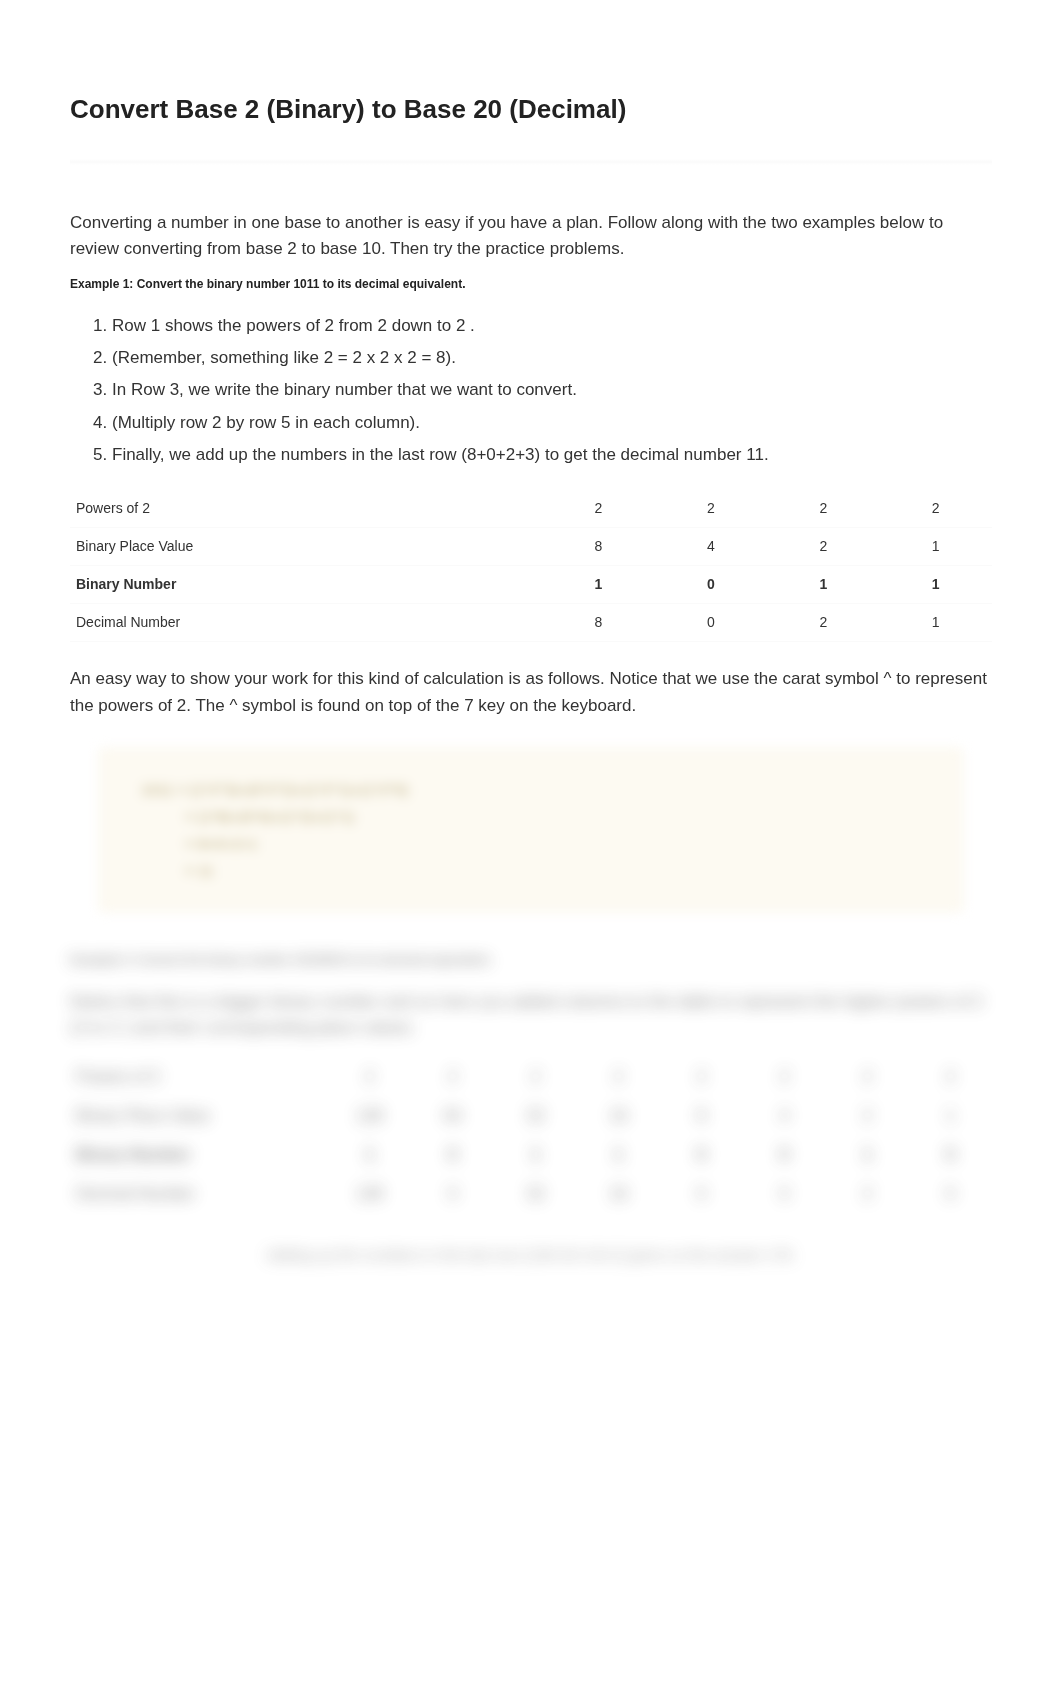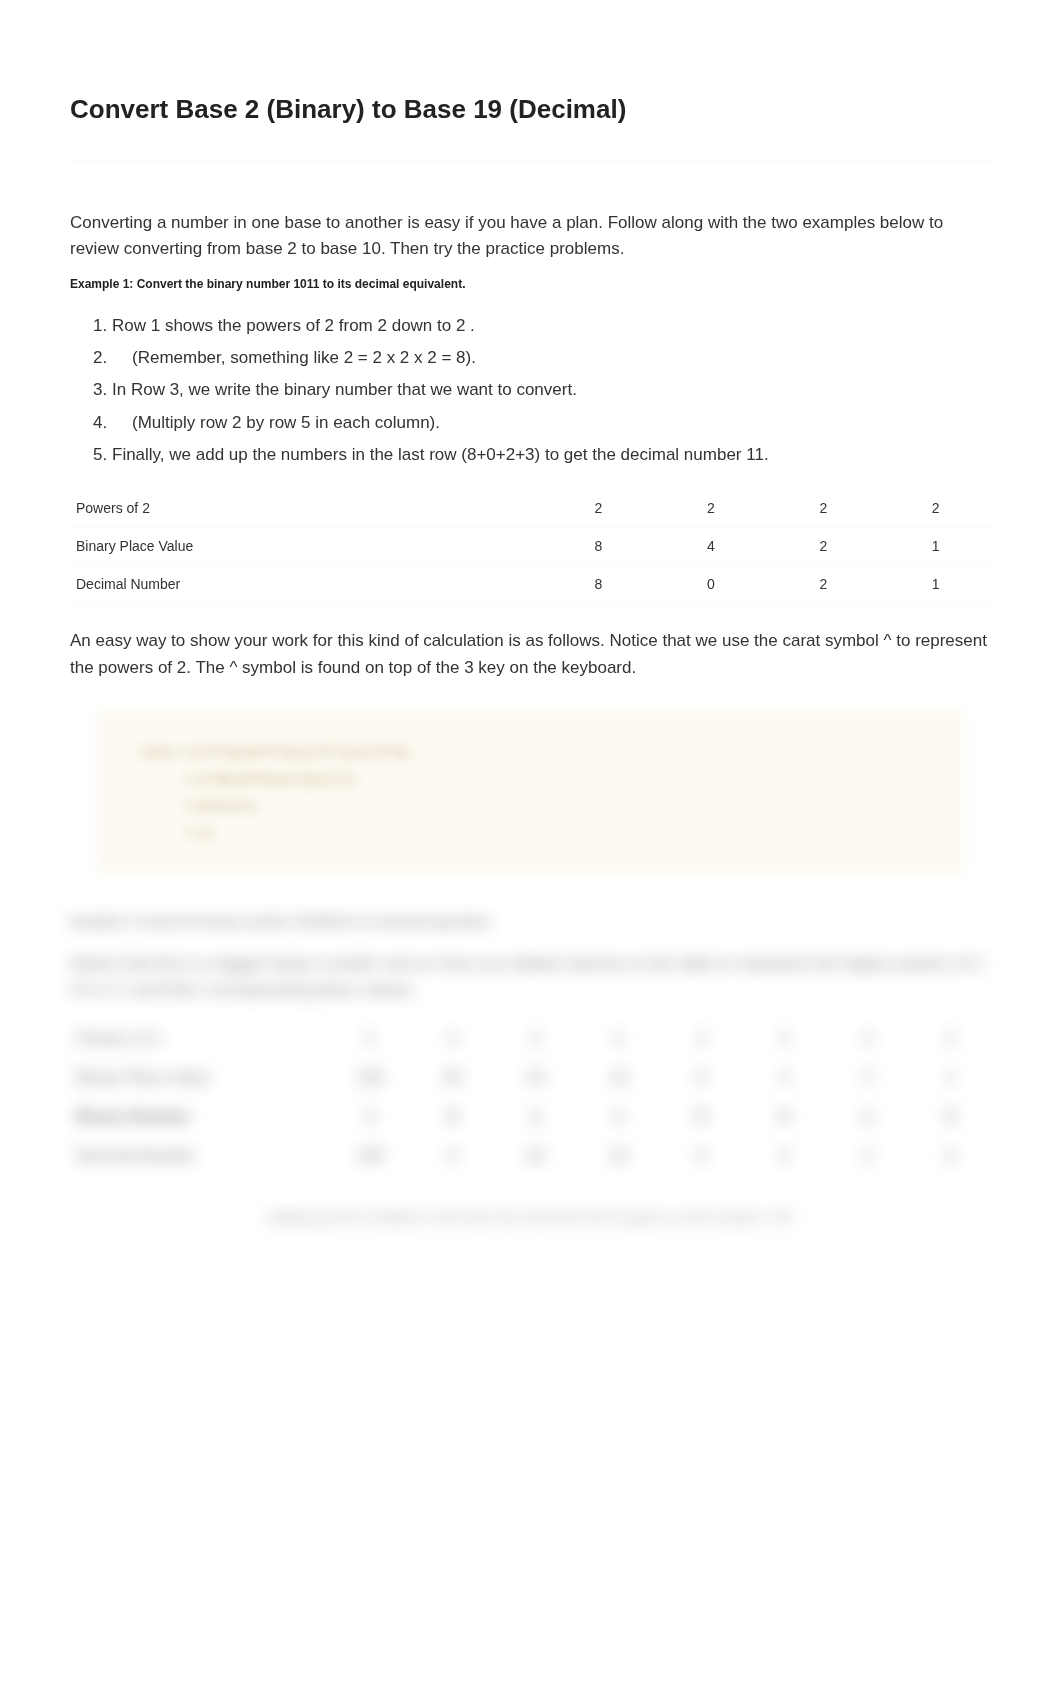--- a/index.html
+++ b/index.html
@@ -37,21 +37,20 @@
   ol {
     padding-left: 42px;
     margin-bottom: 22px;
   }
   ol li {
     margin-bottom: 6px;
     line-height: 1.55;
   }
   ol li .sub {
     display: block;
-    margin-left: 20px;
   }
   table {
     width: 100%;
     border-collapse: collapse;
     margin-bottom: 24px;
   }
   table tr td {
     padding: 8px 6px;
     font-size: 14px;
     color: #333;
@@ -100,21 +99,21 @@
     opacity: 0.55;
     text-align: center;
     font-size: 15px;
     color: #555;
     margin-top: 30px;
   }
 </style>
 </head>
 <body>
 
-<h1>Convert Base 2 (Binary) to Base 19 (Decimal)</h1>
+<h1>Convert Base 2 (Binary) to Base 20 (Decimal)</h1>
 <div class="divider"></div>
 
 <p class="intro">Converting a number in one base to another is easy if you have a plan. Follow along with the two examples below to review converting from base 2 to base 10. Then try the practice problems.</p>
 
 <h2>Example 1: Convert the binary number 1011 to its decimal equivalent.</h2>
 
 <ol>
   <li>Row 1 shows the powers of 2 from 2  down to 2 .</li>
   <li>
     <span class="sub">(Remember, something like 2  = 2 x 2 x 2 = 8).</span>
@@ -135,31 +134,38 @@
     <td>2</td>
     <td>2</td>
   </tr>
   <tr>
     <td>Binary Place Value</td>
     <td>8</td>
     <td>4</td>
     <td>2</td>
     <td>1</td>
   </tr>
+  <tr class="bold">
+    <td>Binary Number</td>
+    <td>1</td>
+    <td>0</td>
+    <td>1</td>
+    <td>1</td>
+  </tr>
   <tr>
     <td>Decimal Number</td>
     <td>8</td>
     <td>0</td>
     <td>2</td>
     <td>1</td>
   </tr>
 </tbody>
   </table>
 
-<p class="explain">An easy way to show your work for this kind of calculation is as follows. Notice that we use the carat symbol ^ to represent the powers of 2. The ^ symbol is found on top of the 3 key on the keyboard.</p>
+<p class="explain">An easy way to show your work for this kind of calculation is as follows. Notice that we use the carat symbol ^ to represent the powers of 2. The ^ symbol is found on top of the 7 key on the keyboard.</p>
 
 <div class="code-box">
   <div>1011 = (1*2^3)+(0*2^2)+(1*2^1)+(1*2^0)</div>
   <div style="padding-left:44px">= (1*8)+(0*4)+(1*2)+(1*1)</div>
   <div style="padding-left:44px">= 8+0+2+1</div>
   <div style="padding-left:44px">= 11</div>
 </div>
 
 <div class="blurred-section">
   <h2>Example 2: Convert the binary number 10110010 to its decimal equivalent.</h2>

